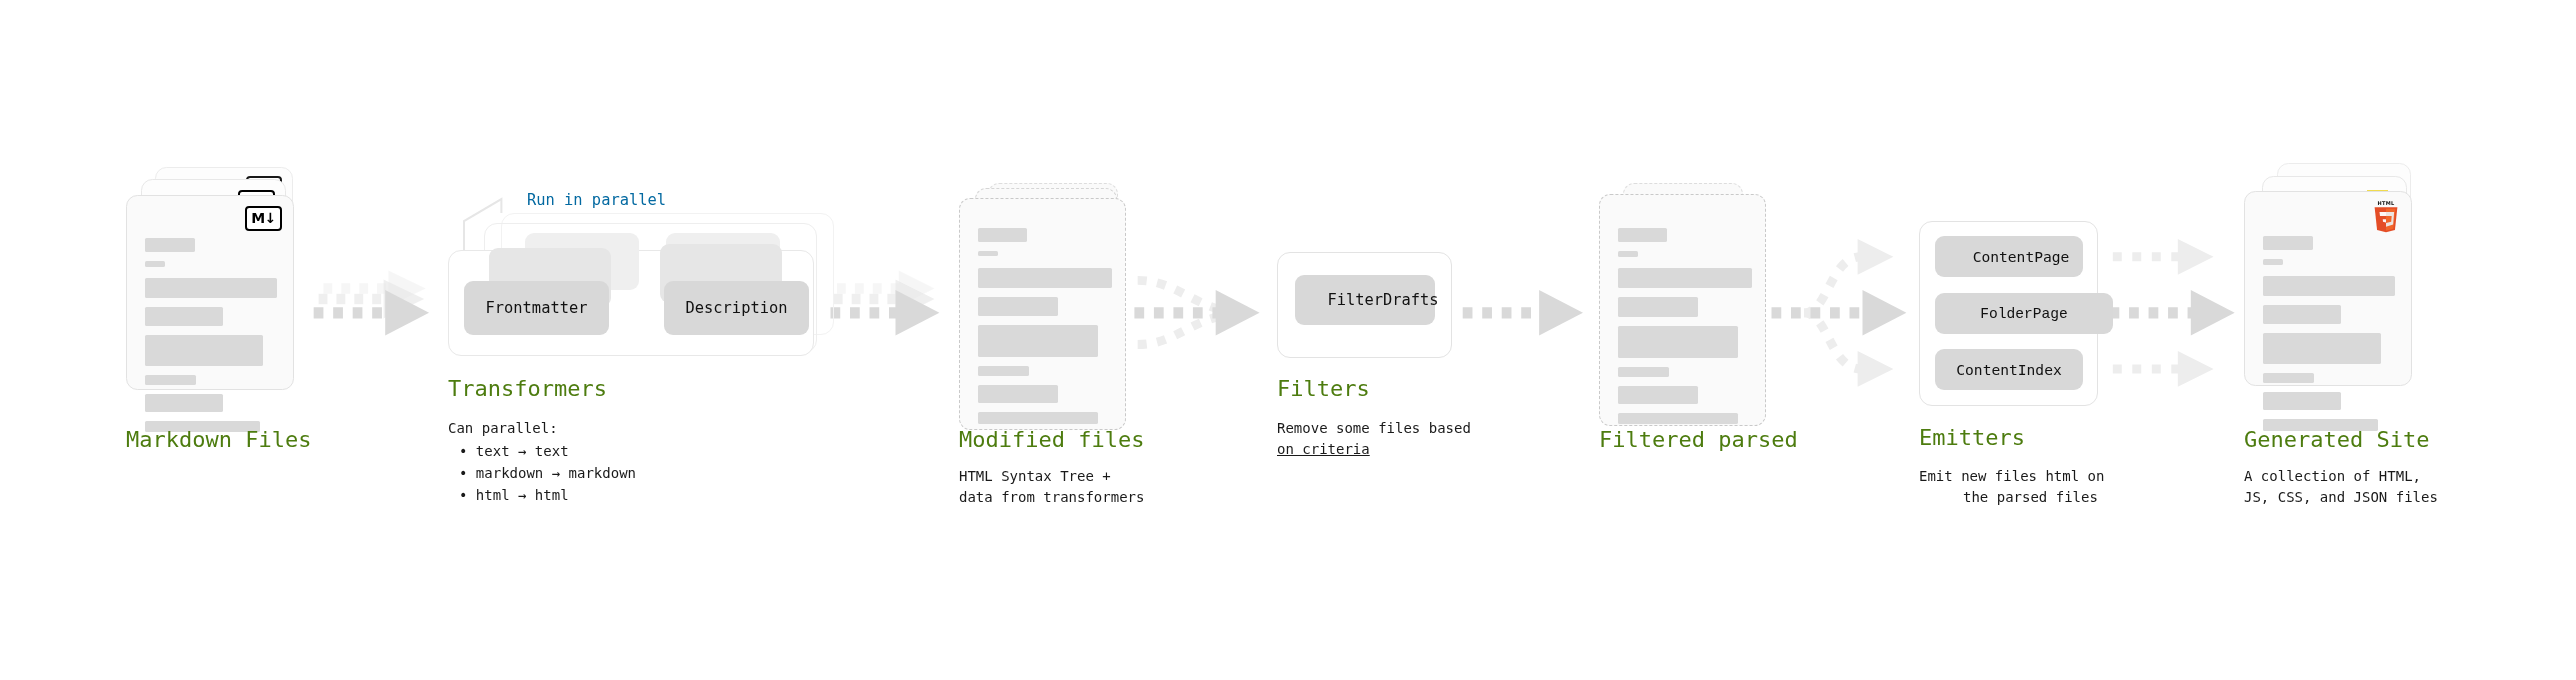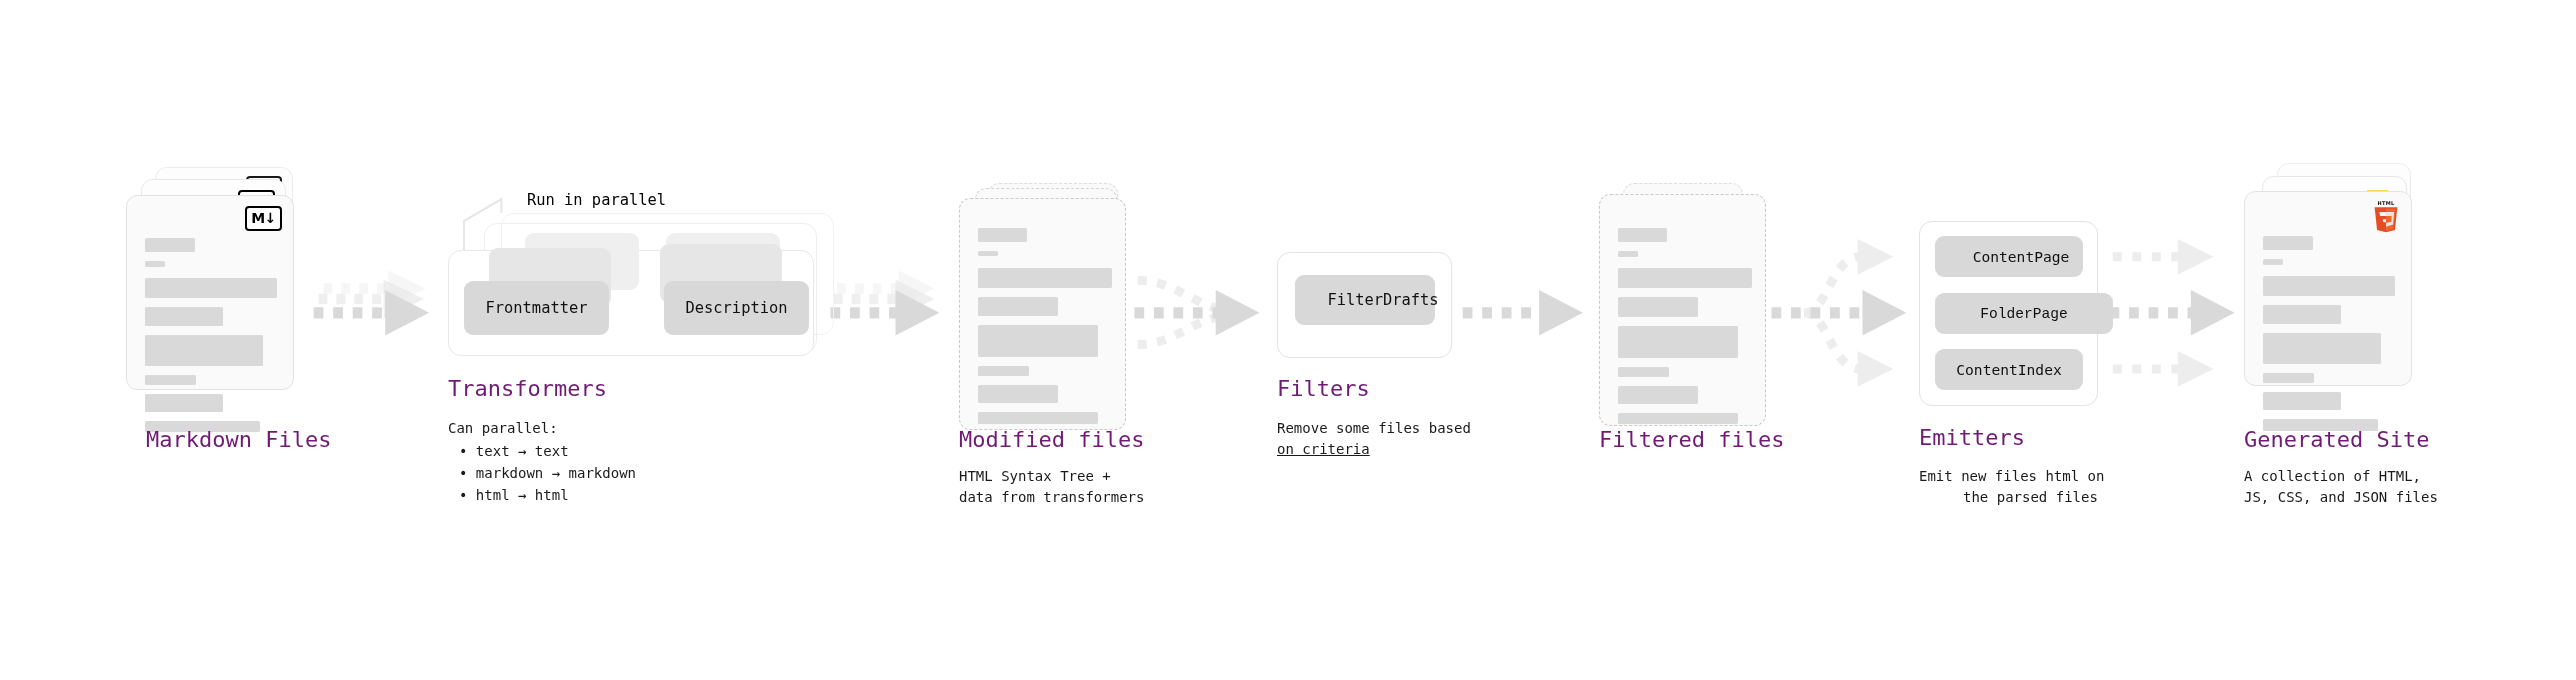--- a/index.html
+++ b/index.html
@@ -93,35 +93,35 @@
     box-sizing: border-box;
     white-space: nowrap;
   }
   .pill.faint1 { background: #e6e6e6; color: transparent; }
   .pill.faint2 { background: #efefef; color: transparent; }
 
   
   .title {
     position: absolute;
     font-size: 22px;
-    color: #701a75;
+    color: #4d7c0f;
     white-space: nowrap;
     letter-spacing: 0px;
   }
   .sub {
     position: absolute;
     font-size: 14px;
     color: #1a1a1a;
     line-height: 1.62;
     white-space: pre;
   }
   .runlabel {
     position: absolute;
     font-size: 15.4px;
-    color: #000000;
+    color: #0369a1;
     white-space: nowrap;
   }
 
   svg { display: block; overflow: visible; }
   .svg-layer { position: absolute; left:0; top:0; width:2576px; height:681px; pointer-events:none; }
 </style>
 </head>
 <body>
 
 <div id="stage">
@@ -234,21 +234,21 @@
         <div class="bar" style="width:19.5px;height:5.7px;margin-bottom:11.4px;"></div>
         <div class="bar" style="width:132px;height:19.5px;"></div>
         <div class="bar" style="width:78px;height:19.5px;"></div>
         <div class="bar" style="width:118px;height:31px;"></div>
         <div class="bar" style="width:51px;height:9.8px;"></div>
         <div class="bar" style="width:78px;height:18px;"></div>
         <div class="bar" style="width:115px;height:11.4px;"></div>
       </div>
     </div>
   </div>
-  <div class="title" style="left:126px; top:427px;margin-left:20px;">Markdown Files</div>
+  <div class="title" style="left:126px; top:427px;">Markdown Files</div>
 
   <div class="runlabel" style="left:527px; top:191px;">Run in parallel</div>
 
   <div class="groupbox faint" style="left:501px; top:213px; width:333px; height:122px; border-color:#f2f2f2;"></div>
   <div class="groupbox faint" style="left:484px; top:223px; width:333px; height:130px; border-color:#eeeeee;"></div>
   <div class="groupbox" style="left:448px; top:250px; width:366px; height:106px; border-color:#e8e8e8;"></div>
 
   <div class="pill faint2" style="left:525px; top:233px; width:114px; height:57px;"></div>
   <div class="pill faint2" style="left:666px; top:233px; width:114px; height:57px;"></div>
   <div class="pill faint1" style="left:489px; top:248px; width:122px; height:59px;"></div>
@@ -297,21 +297,21 @@
         <div class="bar" style="width:19.5px;height:5.7px;margin-bottom:11.4px;"></div>
         <div class="bar" style="width:134px;height:20.3px;"></div>
         <div class="bar" style="width:80px;height:19.5px;"></div>
         <div class="bar" style="width:120px;height:32px;"></div>
         <div class="bar" style="width:51px;height:9.8px;"></div>
         <div class="bar" style="width:80px;height:18px;"></div>
         <div class="bar" style="width:120px;height:11.4px;"></div>
       </div>
     </div>
   </div>
-  <div class="title" style="left:1599px; top:427px;">Filtered files</div>
+  <div class="title" style="left:1599px; top:427px;">Filtered parsed</div>
 
   <div class="groupbox" style="left:1919px; top:221px; width:179px; height:185px; border-color:#e3e3e3;"></div>
   <div class="pill" style="left:1935px; top:236px; width:148px; height:41px; font-size:14.6px;padding-left:24px;">ContentPage</div>
   <div class="pill" style="left:1935px; top:293px; width:178px; height:41px; font-size:14.6px;font-family:Liberation Mono, monospace;">FolderPage</div>
   <div class="pill" style="left:1935px; top:349px; width:148px; height:41px; font-size:14.6px;">ContentIndex</div>
 
   <div class="title" style="left:1919px; top:425px;">Emitters</div>
   <div class="sub" style="left:1919px; top:465px;">Emit new files html on</div>
   <div class="sub" style="left:1919px; top:486px;margin-left:44px;">the parsed files</div>
 

